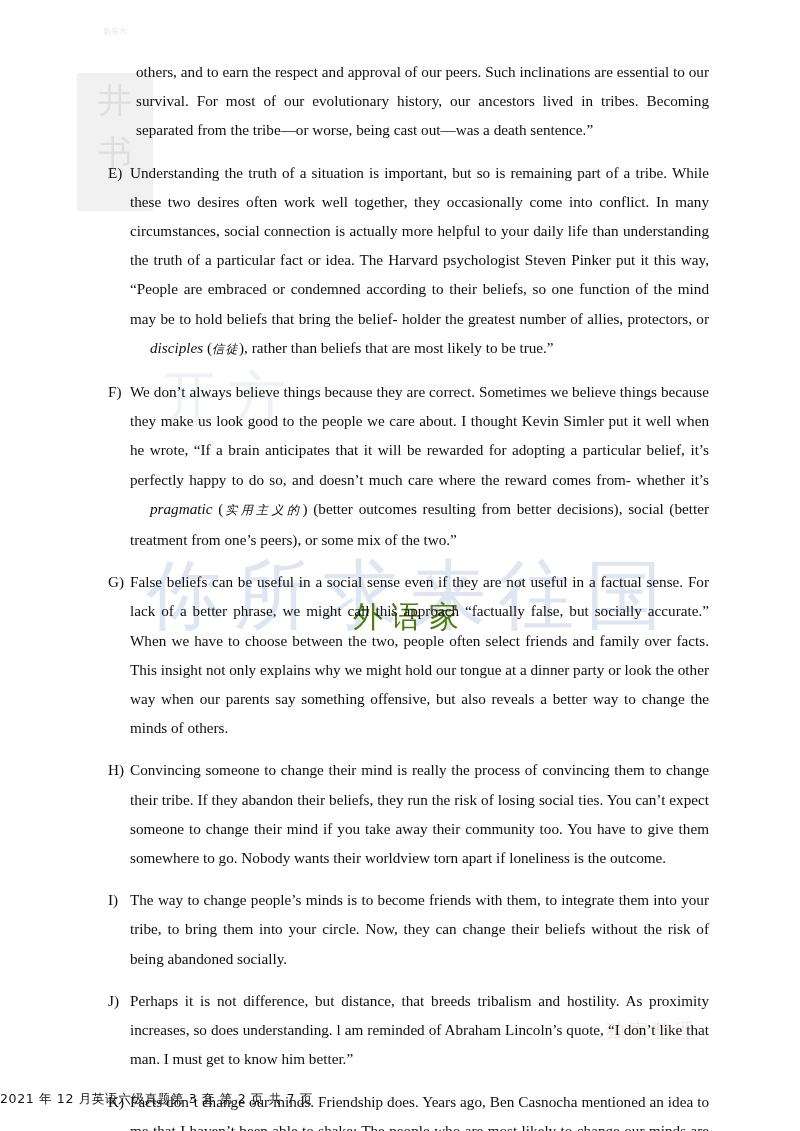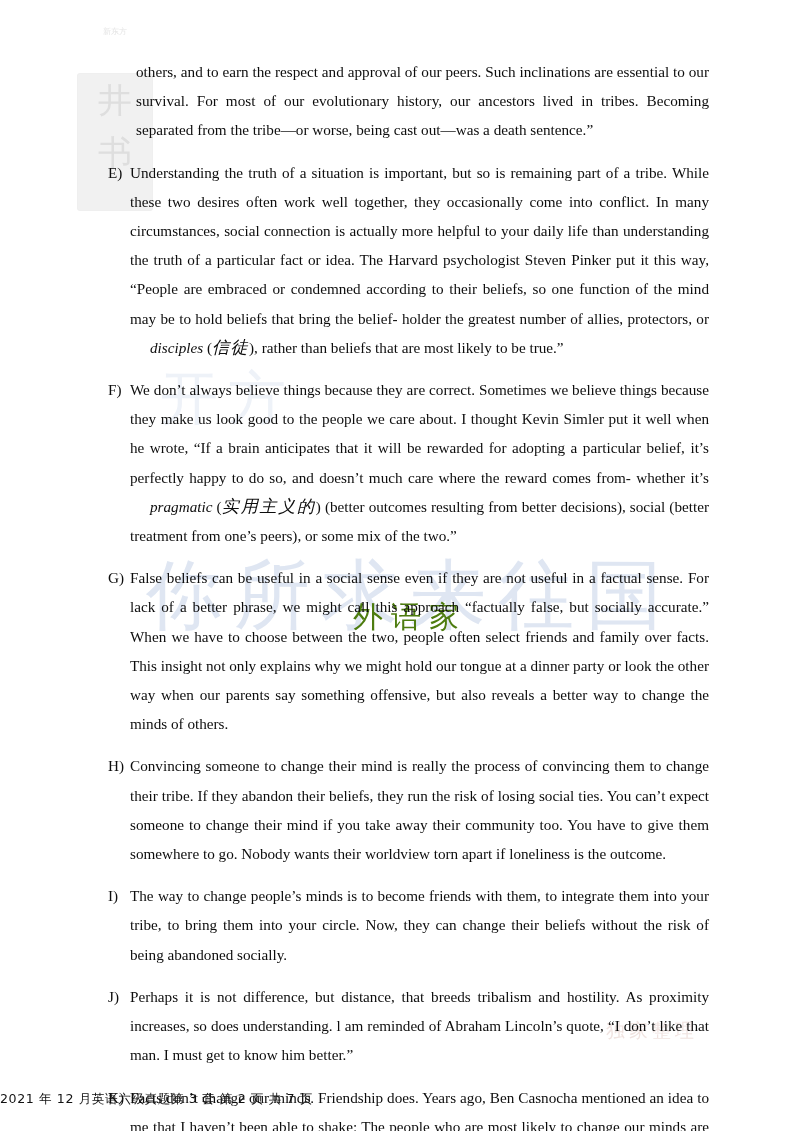--- a/index.html
+++ b/index.html
@@ -124,21 +124,21 @@
   }
   .para.noindent .body {
     margin-left: 0;
   }
   
   #para-cont .body {
     margin-left: 28px;
   }
   .zh {
     font-family: "DejaVu Sans", sans-serif;
-    font-size: 17px;
+    font-size: 12px;
     letter-spacing: 1.5px;
     font-style: italic;
   }
   .it {
     font-style: italic;
     margin-left: 20px;
   }
 
   
   #footer {

